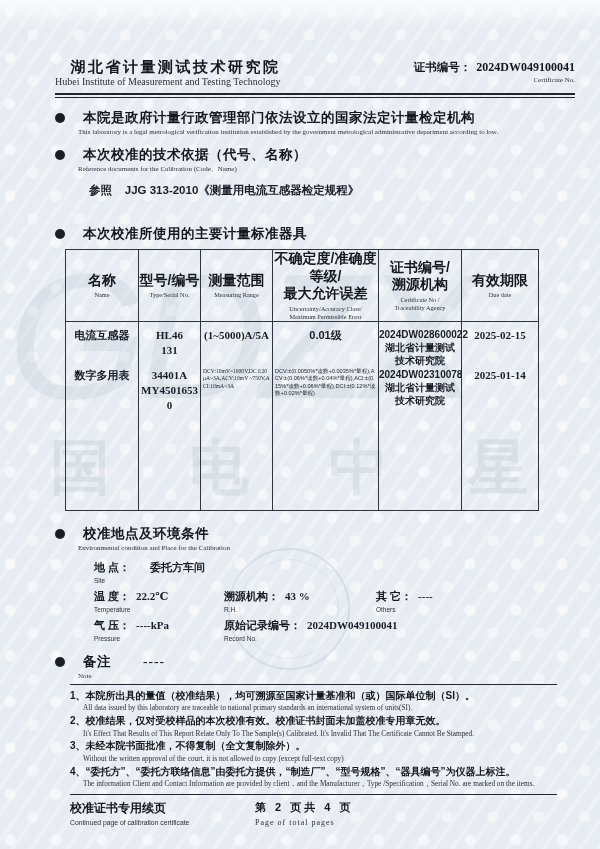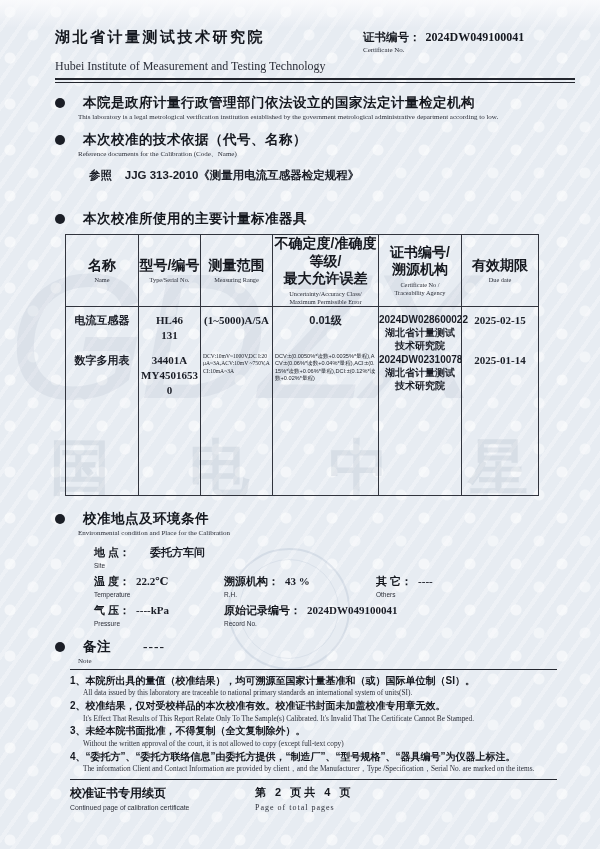--- a/index.html
+++ b/index.html
@@ -24,23 +24,23 @@
     font-size:60px; font-weight:700; color:rgba(139,154,174,0.17); }
   .wm-seal { top:548px; left:228px; width:118px; height:118px; border-radius:50%;
     border:2px solid rgba(140,160,185,0.20); }
   .wm-seal-inner { position:absolute; inset:9px; border-radius:50%;
     border:1px solid rgba(140,160,185,0.16); }
 
   
   .content { position:relative; z-index:2; padding:0 25px 0 55px; }
   .serif { font-family:"Liberation Serif","DejaVu Serif",serif; }
 
-  .header { padding-top:28px; display:flex; justify-content:space-between; }
+  .header { padding-top:58px; display:flex; justify-content:space-between;text-align:right; }
   .inst-cn { font-size:15px; font-weight:700; letter-spacing:2.5px; color:#15181f; line-height:17px; }
-  .inst-en { font-size:12px; line-height:9px; margin-top:17px; color:#2b2e38; }
+  .inst-en { font-size:10px; line-height:9px; margin-top:2px; color:#2b2e38; }
   .cert-block { width:212px; padding-top:2px; }
   .cert-line { font-size:11.5px; font-weight:700; color:#15181f; }
   .cert-no { font-weight:600; font-size:12px; margin-left:5px; }
   .cert-en { font-size:7px; margin-top:1px; color:#2b2e38; }
   .double-rule { margin-top:7px; height:2px; border-top:2.5px solid #23262e; border-bottom:1.5px solid #23262e; }
 
   .sec-head { display:flex; align-items:center; gap:18px; font-size:13.5px; font-weight:700;
     letter-spacing:0.5px; color:#15181f; line-height:16px; }
   .bullet { width:10px; height:10px; border-radius:50%; background:#1b1e26; flex:none; }
   .sec-en { font-size:7px; line-height:9px; margin:2px 0 0 23px; color:#2b2e38; }

